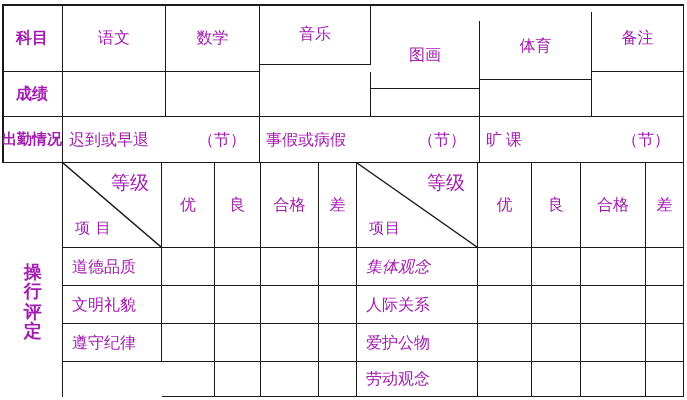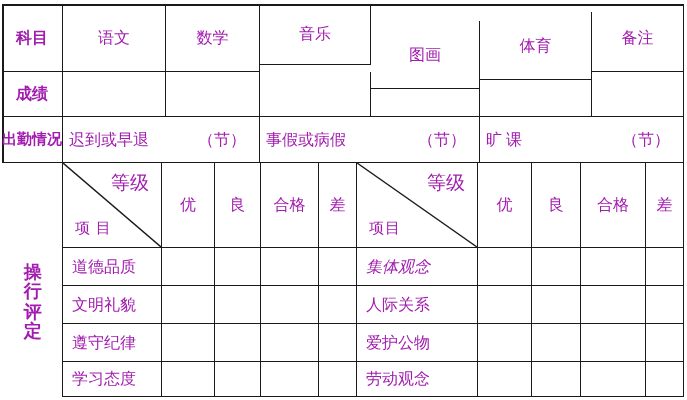--- a/index.html
+++ b/index.html
@@ -131,21 +131,20 @@
   <div class="cell" style="left:162px;top:324px;width:53px;height:38px;"></div>
   <div class="cell" style="left:215px;top:324px;width:46px;height:38px;"></div>
   <div class="cell" style="left:261px;top:324px;width:58px;height:38px;"></div>
   <div class="cell" style="left:319px;top:324px;width:38px;height:38px;"></div>
   <div class="cell label-left" style="left:357px;top:324px;width:121px;height:38px;">爱护公物</div>
   <div class="cell" style="left:478px;top:324px;width:54px;height:38px;"></div>
   <div class="cell" style="left:532px;top:324px;width:49px;height:38px;"></div>
   <div class="cell" style="left:581px;top:324px;width:65px;height:38px;"></div>
   <div class="cell" style="left:646px;top:324px;width:38px;height:38px;"></div>
 
-  <div class="cell label-left" style="left:63px;top:362px;width:99px;height:35px;">学习态度</div>
   <div class="cell" style="left:162px;top:362px;width:53px;height:35px;"></div>
   <div class="cell" style="left:215px;top:362px;width:46px;height:35px;"></div>
   <div class="cell" style="left:261px;top:362px;width:58px;height:35px;"></div>
   <div class="cell" style="left:319px;top:362px;width:38px;height:35px;"></div>
   <div class="cell label-left" style="left:357px;top:362px;width:121px;height:35px;">劳动观念</div>
   <div class="cell" style="left:478px;top:362px;width:54px;height:35px;"></div>
   <div class="cell" style="left:532px;top:362px;width:49px;height:35px;"></div>
   <div class="cell" style="left:581px;top:362px;width:65px;height:35px;"></div>
   <div class="cell" style="left:646px;top:362px;width:38px;height:35px;"></div>
 </div>

